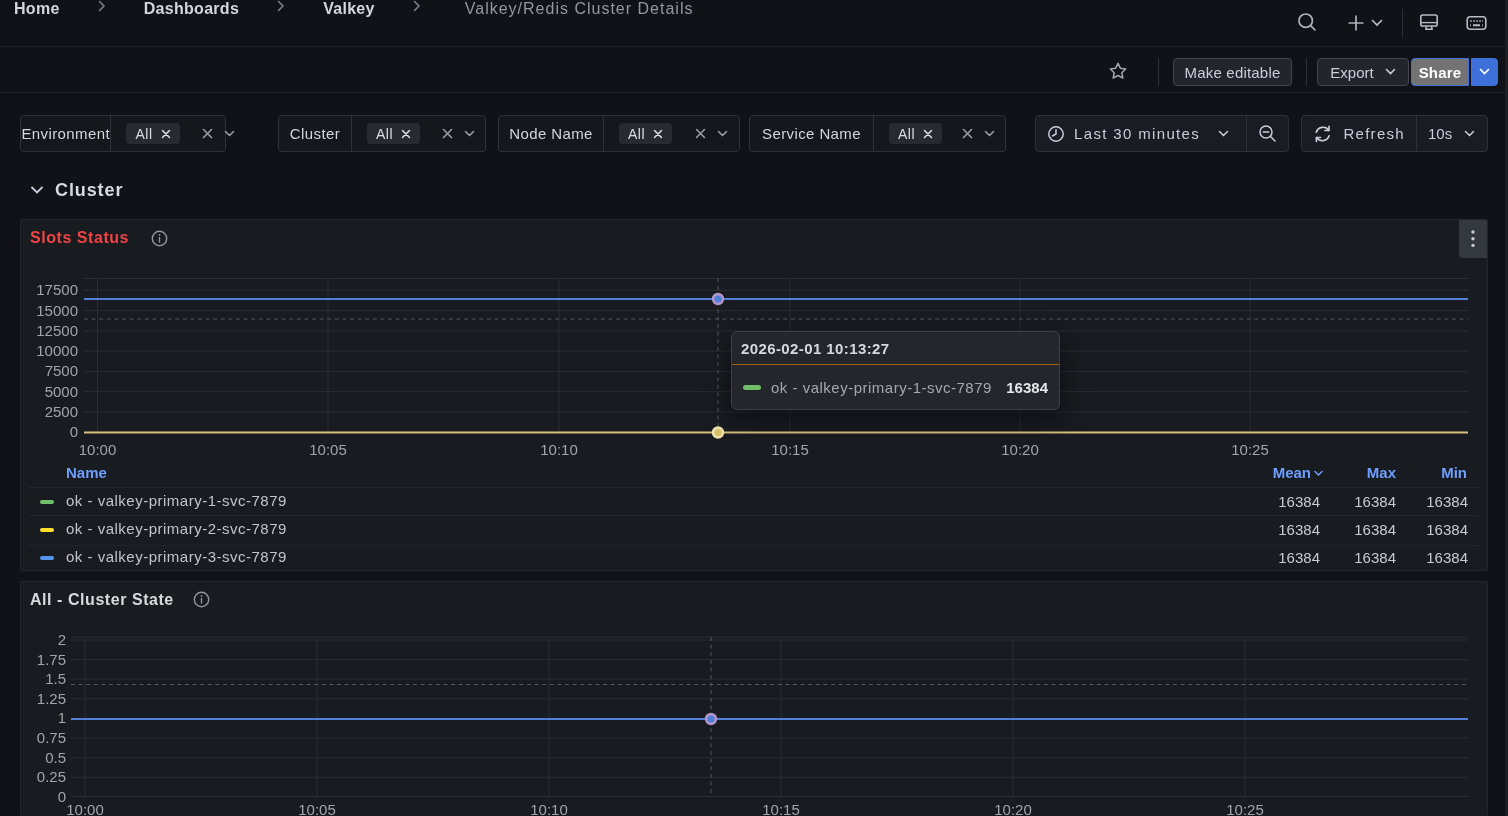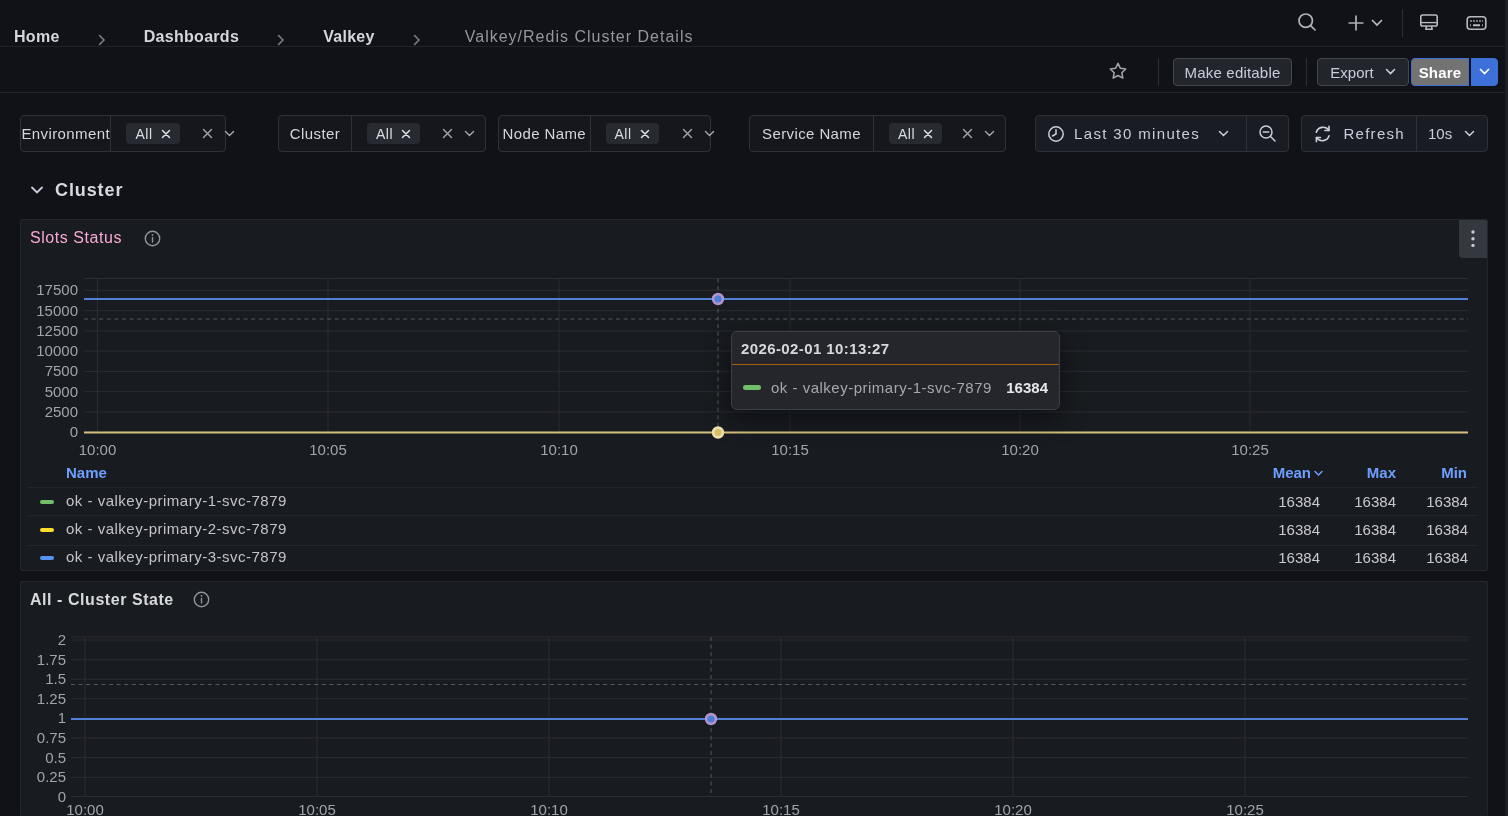--- a/index.html
+++ b/index.html
@@ -4,21 +4,21 @@
 <style>
 * { margin:0; padding:0; box-sizing:border-box; }
 html,body { width:1508px; height:816px; background:#111217; overflow:hidden;
   font-family:"Liberation Sans", sans-serif; }
 #root { position:relative; width:1508px; height:816px; overflow:hidden; }
 .abs { position:absolute; }
 svg text { font-family:"Liberation Sans", sans-serif; }
 
 
 #topnav { left:0; top:0; width:1508px; height:47px; border-bottom:1px solid #1f222a; }
-.crumbs { position:absolute; left:14px; top:0; height:46px; display:flex; align-items:flex-end; font-size:16px;gap:28px; }
+.crumbs { position:absolute; left:14px; top:0; height:46px; display:flex; align-items:flex-start; font-size:16px;gap:28px; }
 .crumb { color:#d5d6dc; font-weight:bold; letter-spacing:0.3px; }
 .crumb.last { color:#9597a0; font-weight:normal; letter-spacing:1px; margin-left:6px; }
 .csep { color:#7a7d85; margin:0 10px; display:flex; align-items:center; }
 
 
 .tbtn { position:absolute; top:58px; height:28px; border:1px solid #43464e; border-radius:4px; background:#22252b;
   color:#ccccdc; font-size:15px; font-weight:500; display:flex; align-items:center; justify-content:center; }
 .tdiv { position:absolute; top:58px; height:28px; width:1px; background:#2c2f37; }
 
 
@@ -157,21 +157,21 @@
             <path d="M1.5 1.5 L9.5 9.5 M9.5 1.5 L1.5 9.5"></path>
           </svg>
         </span>
       <span class="vchev" style="left:112px">
           <svg width="11" height="8" viewBox="0 0 11 8" fill="none" stroke="#9fa1a8" stroke-width="1.5" stroke-linecap="round">
             <path d="M1.5 1.5 L5.5 5.5 L9.5 1.5"></path>
           </svg>
         </span>
     </div>
   </div>
-  <div class="vargroup" style="left:498px;width:213px">
+  <div class="vargroup" style="left:498px;width:242px">
     <div class="vlabel" style="width:105px">Node Name</div>
     <div class="vval" style="width:135px">
       <span class="chip">All<span class="chipx">
             <svg width="10" height="10" viewBox="0 0 10 10" stroke="#e2e3e8" stroke-width="1.5" stroke-linecap="round">
               <path d="M1.5 1.5 L8.5 8.5 M8.5 1.5 L1.5 8.5"></path>
             </svg>
           </span></span>
       <span class="clearx" style="left:91px">
           <svg width="11" height="11" viewBox="0 0 11 11" stroke="#9fa1a8" stroke-width="1.5" stroke-linecap="round">
             <path d="M1.5 1.5 L9.5 9.5 M9.5 1.5 L1.5 9.5"></path>
@@ -242,21 +242,21 @@
 
   <div class="abs" style="left:30px;top:178px;height:24px;display:flex;align-items:center">
     <svg width="14" height="10" viewBox="0 0 14 10" fill="none" stroke="#ccccdc" stroke-width="1.8" stroke-linecap="round">
         <path d="M2 2.5 L7 7.5 L12 2.5"></path>
       </svg>
     <span style="font-size:18px;font-weight:bold;letter-spacing:0.9px;color:#d8d9de;margin-left:11px">Cluster</span>
   </div>
 
   <div class="panel" style="top:219px;height:352px"></div>
   <div class="abs" style="left:30px;top:226px;height:24px;display:flex;align-items:center">
-    <span style="font-size:16px;font-weight:normal;letter-spacing:0.55px;color:#f9a8d4">Slots Status</span>
+    <span style="font-size:16px;font-weight:bold;letter-spacing:0.55px;color:#ef4444">Slots Status</span>
     <svg style="margin-left:22px" width="17" height="17" viewBox="0 0 17 17" fill="none" stroke="#92959c" stroke-width="1.4">
       <circle cx="8.5" cy="8.5" r="7.2"></circle>
         <path d="M8.5 7.5 V12" stroke-linecap="round"></path>
         <circle cx="8.5" cy="4.9" r="0.9" fill="#92959c" stroke="none"></circle>
     </svg>
   </div>
   <div class="abs" style="left:1459px;top:220px;width:28px;height:38px;background:#34383f;border-radius:0 2px 0 4px;display:flex;align-items:center;justify-content:center">
     <svg width="4" height="18" viewBox="0 0 4 18" fill="#c9cad0">
         <circle cx="2" cy="2" r="1.7"></circle>
         <circle cx="2" cy="8.7" r="1.7"></circle>

